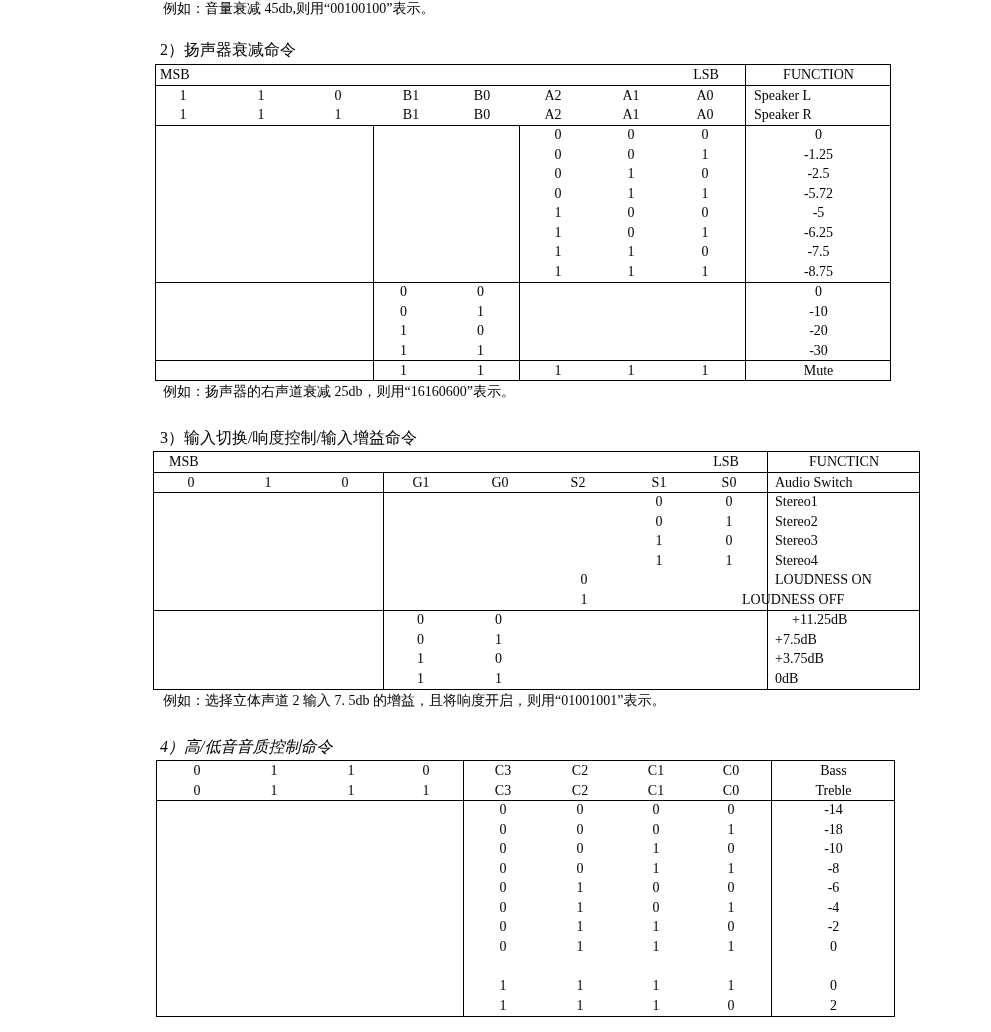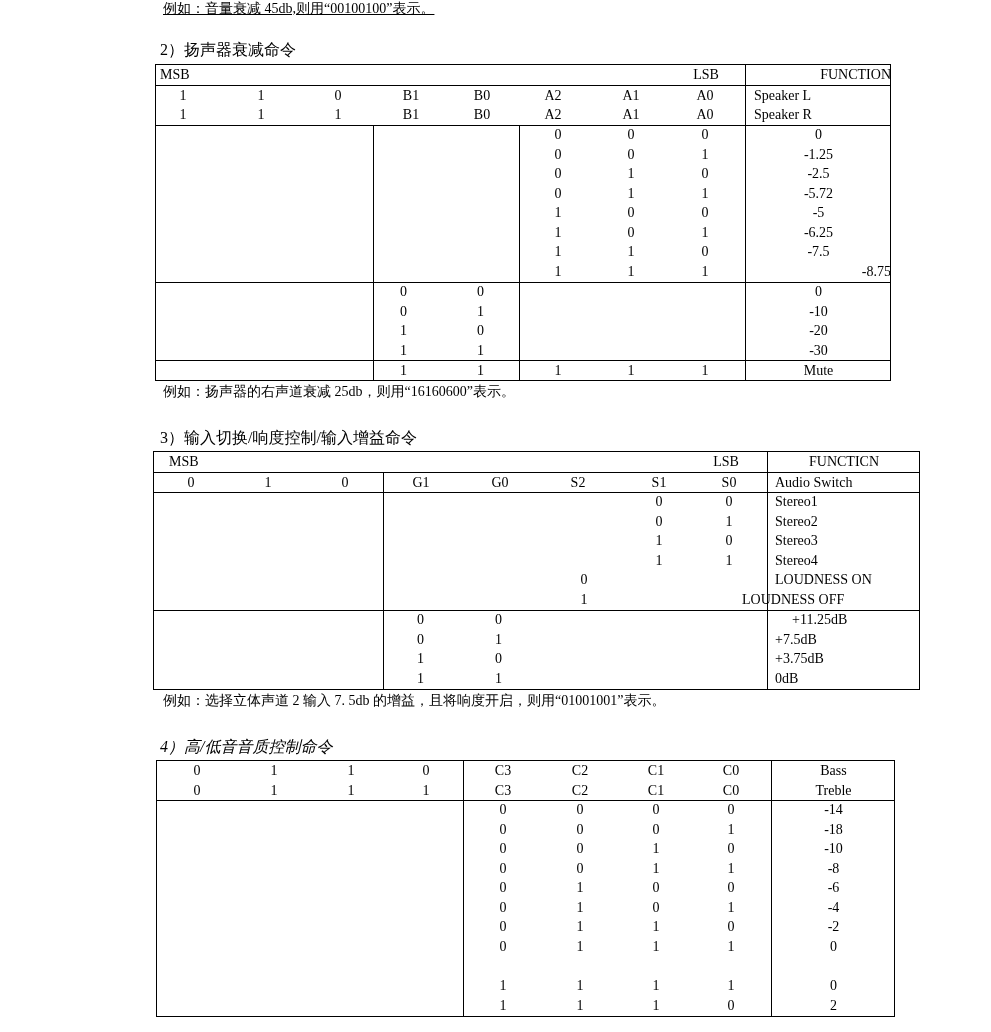--- a/index.html
+++ b/index.html
@@ -11,38 +11,38 @@
   .tbl { position:absolute; border:1px solid #000; box-sizing:border-box; }
   .hline { position:absolute; left:0; right:0; height:0; border-top:1px solid #000; }
   .vline { position:absolute; width:0; border-left:1px solid #000; }
   .cell { position:absolute; font-size:14px; line-height:19.5px; height:19.5px; white-space:nowrap; }
   .c { text-align:center; }
   .l { text-align:left; }
 </style>
 </head>
 <body>
 
-<div class="abs note" style="left:163px; top:0px;text-decoration:underline;">例如：音量衰减 45db,则用“00100100”表示。</div>
+<div class="abs note" style="left:163px; top:0px;">例如：音量衰减 45db,则用“00100100”表示。</div>
 
 <div class="abs heading" style="left:160px; top:40px;">2）扬声器衰减命令</div>
 
 <div class="tbl" style="left:155px; top:64px; width:736px; height:317px;">
 
   <div class="hline" style="top:20px;"></div>
   <div class="hline" style="top:60px;"></div>
   <div class="hline" style="top:217px;"></div>
   <div class="hline" style="top:295px;"></div>
 
   <div class="vline" style="left:589px; top:0; height:315px;"></div>
   <div class="vline" style="left:217px; top:60px; height:255px;"></div>
   <div class="vline" style="left:363px; top:60px; height:255px;"></div>
 
   <div class="cell l" style="left:4px; top:0;">MSB</div>
   <div class="cell c" style="left:525px; width:50px; top:0;">LSB</div>
-  <div class="cell c" style="left:590px; width:145px; top:0;text-align:right;">FUNCTION</div>
+  <div class="cell c" style="left:590px; width:145px; top:0;">FUNCTION</div>
 
   <div>
     <div class="cell c" style="left:0; width:54px; top:21px;">1</div>
     <div class="cell c" style="left:78px; width:54px; top:21px;">1</div>
     <div class="cell c" style="left:155px; width:54px; top:21px;">0</div>
     <div class="cell c" style="left:228px; width:54px; top:21px;">B1</div>
     <div class="cell c" style="left:299px; width:54px; top:21px;">B0</div>
     <div class="cell c" style="left:370px; width:54px; top:21px;">A2</div>
     <div class="cell c" style="left:448px; width:54px; top:21px;">A1</div>
     <div class="cell c" style="left:522px; width:54px; top:21px;">A0</div>
@@ -92,21 +92,21 @@
     <div class="cell c" style="left:590px; width:145px; top:157.5px;">-6.25</div>
 
     <div class="cell c" style="left:375px; width:54px; top:177px;">1</div>
     <div class="cell c" style="left:448px; width:54px; top:177px;">1</div>
     <div class="cell c" style="left:522px; width:54px; top:177px;">0</div>
     <div class="cell c" style="left:590px; width:145px; top:177px;">-7.5</div>
 
     <div class="cell c" style="left:375px; width:54px; top:196.5px;">1</div>
     <div class="cell c" style="left:448px; width:54px; top:196.5px;">1</div>
     <div class="cell c" style="left:522px; width:54px; top:196.5px;">1</div>
-    <div class="cell c" style="left:590px; width:145px; top:196.5px;text-align:right;">-8.75</div>
+    <div class="cell c" style="left:590px; width:145px; top:196.5px;">-8.75</div>
   </div>
 
   <div>
     <div class="cell l" style="left:244px; top:217px;">0</div>
     <div class="cell l" style="left:321px; top:217px;">0</div>
     <div class="cell c" style="left:590px; width:145px; top:217px;">0</div>
 
     <div class="cell l" style="left:244px; top:236.5px;">0</div>
     <div class="cell l" style="left:321px; top:236.5px;">1</div>
     <div class="cell c" style="left:590px; width:145px; top:236.5px;">-10</div>

